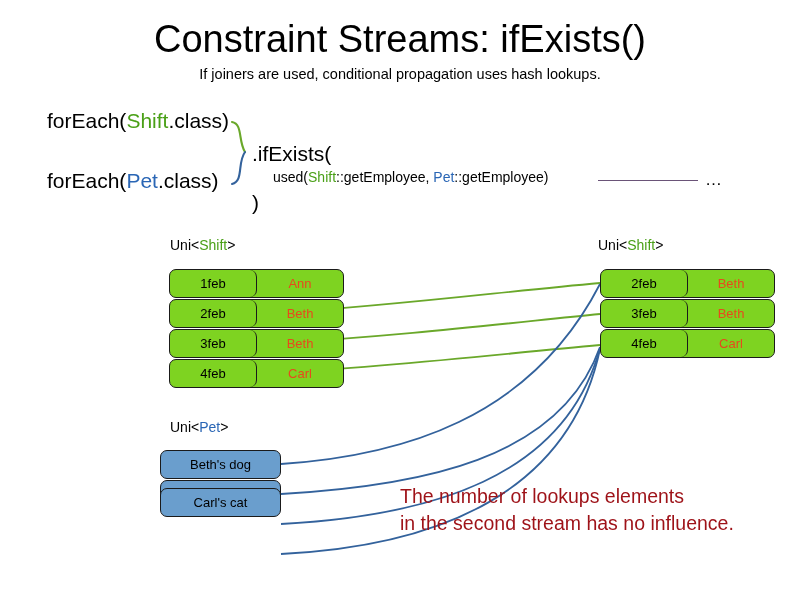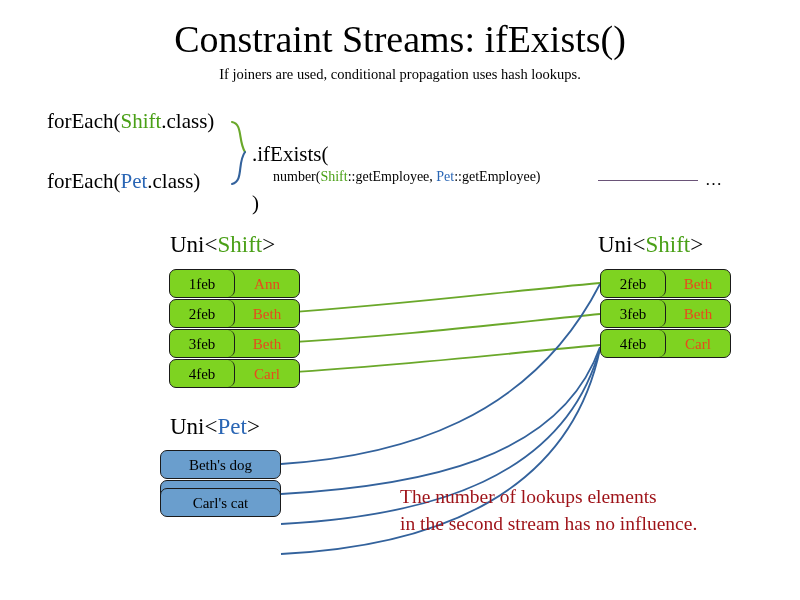--- a/index.html
+++ b/index.html
@@ -6,21 +6,21 @@
     margin: 0;
     padding: 0;
     background: #ffffff;
   }
   #slide {
     position: relative;
     width: 800px;
     height: 600px;
     background: #ffffff;
     overflow: hidden;
-    font-family: Liberation Serif, serif;
+    font-family: Liberation Sans, sans-serif;
     color: #000000;
   }
 
   
   .title {
     position: absolute;
     left: 0;
     top: 16px;
     width: 800px;
     text-align: center;
@@ -73,21 +73,21 @@
     left: 705px;
     top: 170px;
     font-size: 17px;
     line-height: 20px;
     color: #000;
   }
 
   
   .caption {
     position: absolute;
-    font-size: 23px;
+    font-size: 14px;
     line-height: 24px;
     white-space: nowrap;
     color: #000;
   }
   .cap-left-shift  { left: 170px; top: 233px; }
   .cap-right-shift { left: 598px; top: 233px; }
   .cap-left-pet    { left: 170px; top: 415px; }
 
   
   .fact {
@@ -100,23 +100,23 @@
     overflow: hidden;
     height: 29px;
   }
   .fact.green { background: #7ed321; border-color: #1a1a1a; }
   .fact.blue  { background: #6a9ecd; border-color: #1a1a1a; }
 
   .fact .cell {
     display: flex;
     align-items: center;
     justify-content: center;
-    font-size: 15px;
+    font-size: 13px;
     line-height: 22px;
-    padding: 0 5px;
+    padding: 0 16px;
     white-space: nowrap;
   }
   .fact.green .cell.key {
     color: #000000;
     border-right: 1.6px solid #1a1a1a;
     border-radius: 0 7px 7px 0;
     min-width: 54px;
   }
   .fact.green .cell.val {
     color: #e8491d;
@@ -177,21 +177,21 @@
     <span>forEach(</span><span class="tok-shift">Shift</span><span>.class)</span>
   </div>
 
   <div class="code code-pet">
     <span>forEach(</span><span class="tok-pet">Pet</span><span>.class)</span>
   </div>
 
   <div class="code code-ifex">.ifExists(</div>
 
   <div class="code code-equal">
-    <span>number(</span><span class="tok-shift">Shift</span><span>::getEmployee, </span><span class="tok-pet">Pet</span><span>::getEmployee)</span>
+    <span>used(</span><span class="tok-shift">Shift</span><span>::getEmployee, </span><span class="tok-pet">Pet</span><span>::getEmployee)</span>
   </div>
 
   <div class="tail-line"></div>
   <div class="tail-dots">…</div>
 
   <div class="code code-close">)</div>
 
   <div class="caption cap-left-shift">
     <span>Uni&lt;</span><span class="tok-shift">Shift</span><span>&gt;</span>
   </div>

